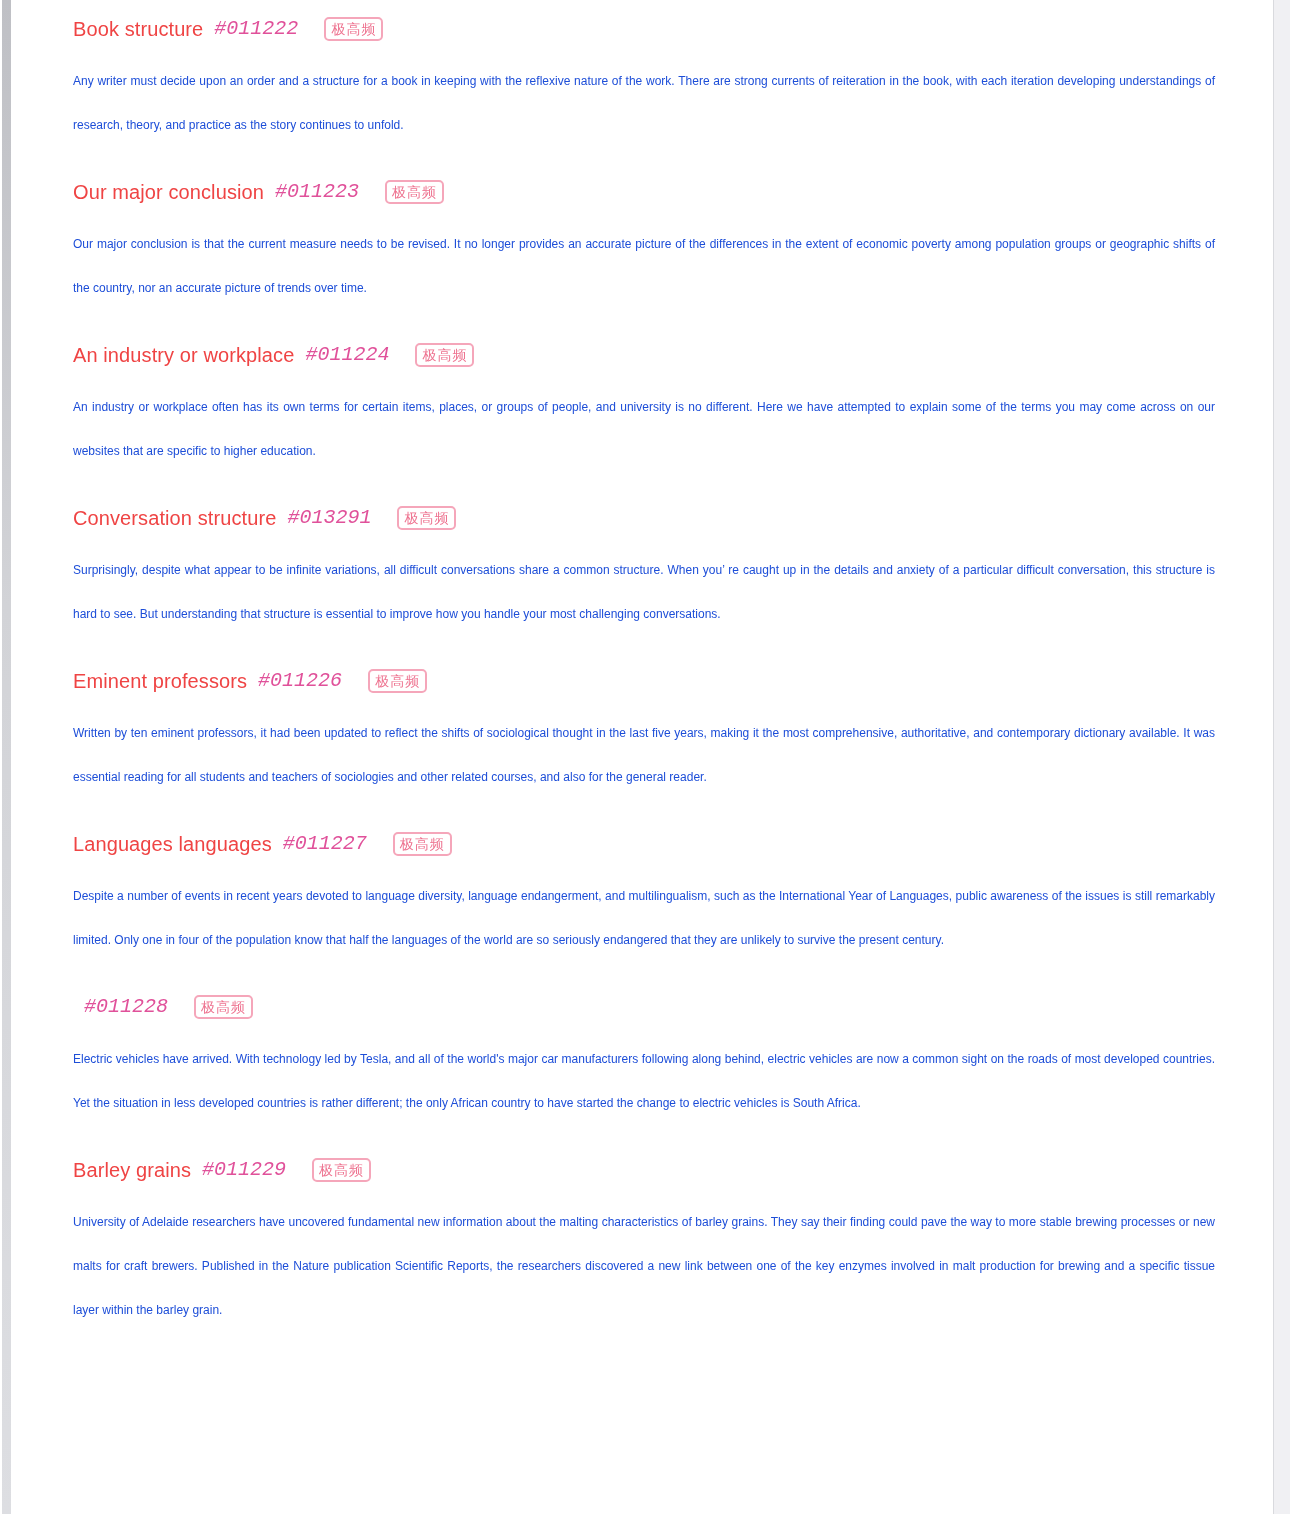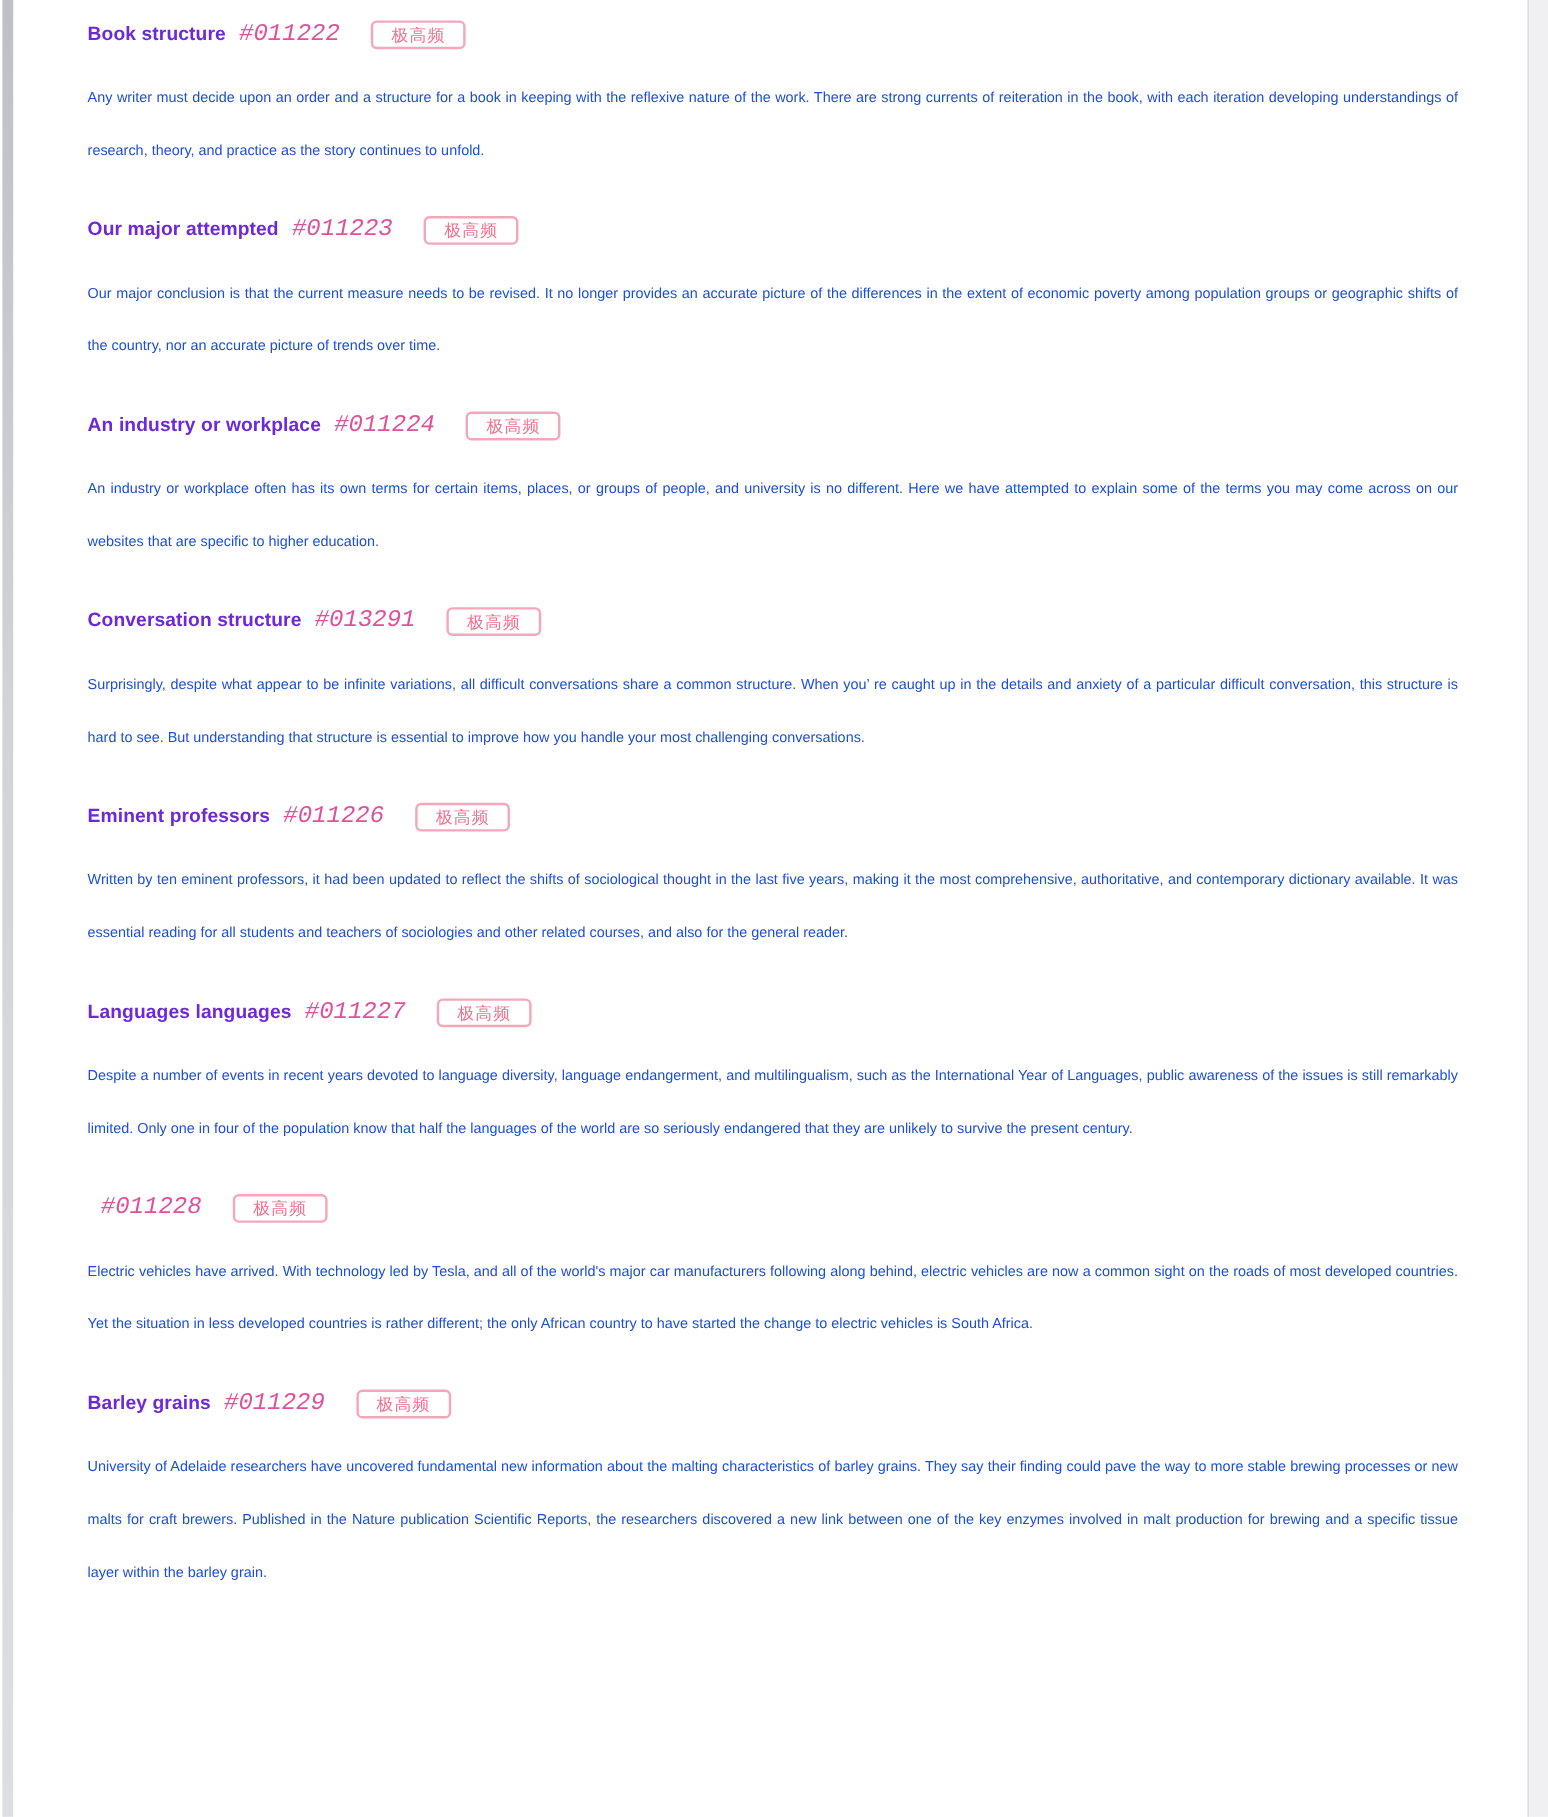--- a/index.html
+++ b/index.html
@@ -28,41 +28,41 @@
     width: 1290px;
     padding: 14px 75px 0 73px;
   }
   .sec { margin-bottom: 30px; }
   .sec-head {
     display: flex;
     align-items: center;
     line-height: 30px;
   }
   .sec-head h2 {
-    font-size: 16px;
-    font-weight: 700;
-    color: #6d28d9;
+    font-size: 20px;
+    font-weight: 400;
+    color: #ef4444;
     letter-spacing: 0.1px;
   }
   .sid {
     margin-left: 11px;
     color: #e0519a;
     font-style: italic;
     font-size: 20px;
     font-family: Liberation Mono, monospace;
   }
   .badge {
     margin-left: 26px;
     display: inline-block;
     border: 2px solid #f5a6ba;
     border-radius: 5px;
     color: #ee7390;
     font-size: 14px;
     line-height: 18px;
-    padding: 1px 15px;
+    padding: 1px 5px;
     letter-spacing: 1px;
     background: #ffffff;
   }
   .body {
     margin-top: 15px;
     font-size: 12px;
     line-height: 44px;
     color: #1d4ed8;
     text-align: justify;
   }
@@ -79,21 +79,21 @@
     <div class="sec-head">
       <h2>Book structure</h2>
       <span class="sid">#011222</span>
       <span class="badge">极高频</span>
     </div>
     <p class="body">Any writer must decide upon an order and a structure for a book in keeping with the reflexive nature of the work. There are strong currents of reiteration in the book, with each iteration developing understandings of research, theory, and practice as the story continues to unfold.</p>
   </section>
 
   <section class="sec">
     <div class="sec-head">
-      <h2>Our major attempted</h2>
+      <h2>Our major conclusion</h2>
       <span class="sid">#011223</span>
       <span class="badge">极高频</span>
     </div>
     <p class="body">Our major conclusion is that the current measure needs to be revised. It no longer provides an accurate picture of the differences in the extent of economic poverty among population groups or geographic shifts of the country, nor an accurate picture of trends over time.</p>
   </section>
 
   <section class="sec">
     <div class="sec-head">
       <h2>An industry or workplace</h2>
       <span class="sid">#011224</span>

